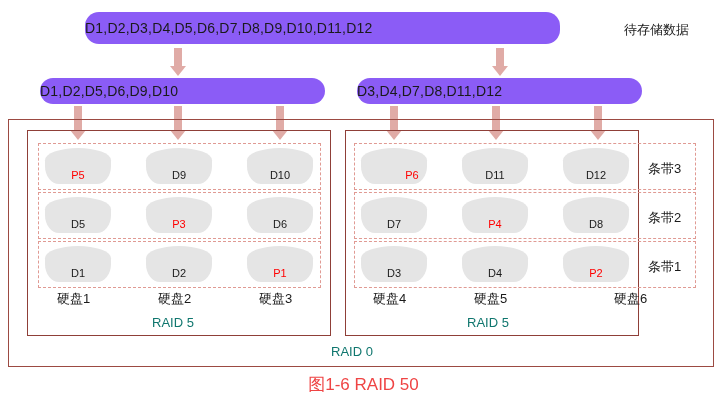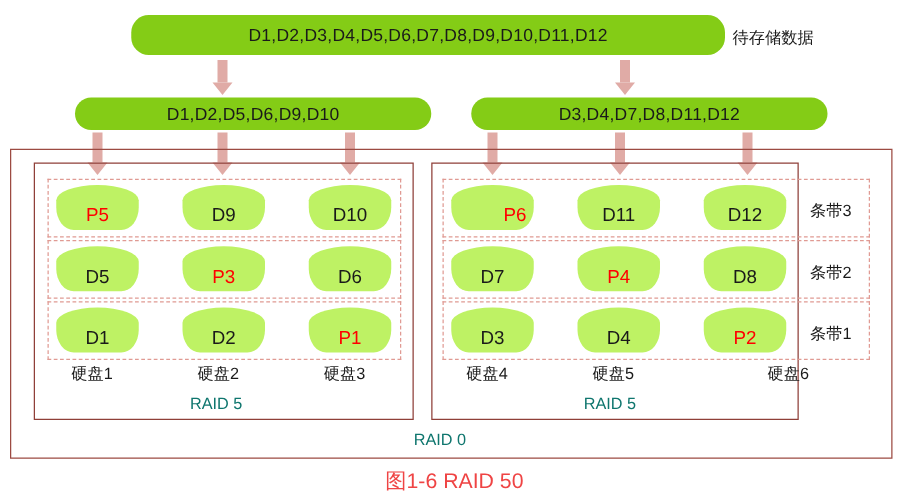--- a/index.html
+++ b/index.html
@@ -12,30 +12,29 @@
     height: 403px;
     position: relative;
     font-family: "Liberation Sans", "DejaVu Sans", sans-serif;
     color: #000000;
     overflow: hidden;
   }
 
   
   .pill {
     position: absolute;
-    background: #84cc16;
+    background: #8b5cf6;
     border-radius: 14px;
     display: flex;
     align-items: center;
-    justify-content: center;
+    justify-content: flex-start;
     font-size: 14px;
     color: #1a1a1a;
     letter-spacing: 0.2px;
     white-space: nowrap;
-    margin-left: 20px;
   }
 
   
   .arrow {
     position: absolute;
     width: 16px;
   }
   .arrow .shaft {
     position: absolute;
     left: 4px;
@@ -68,28 +67,28 @@
     position: absolute;
     border: 1.5px dashed #e09a93;
     background: transparent;
   }
 
   
   .disk {
     position: absolute;
     width: 66px;
     height: 36px;
-    background: #bef264;
+    background: #e5e5e5;
     border-radius: 50% 50% 14px 14px / 34% 34% 18px 18px;
     display: flex;
     align-items: flex-end;
     justify-content: center;
     padding-bottom: 3px;
     box-sizing: border-box;
-    font-size: 15px;
+    font-size: 11px;
     color: #1a1a1a;
   }
   .disk.parity { color: #ff0000; }
 
   
   .lbl {
     position: absolute;
     font-size: 13px;
     color: #1a1a1a;
     white-space: nowrap;
@@ -110,21 +109,21 @@
     color: #ef4444;
     white-space: nowrap;
   }
 </style>
 </head>
 <body>
 
 <div class="pill" style="left:85px; top:12px; width:475px; height:32px;">
   <span>D1,D2,D3,D4,D5,D6,D7,D8,D9,D10,D11,D12</span>
 </div>
-<div class="lbl lbl-cn" style="left:586px; top:21px;">待存储数据</div>
+<div class="lbl lbl-cn" style="left:624px; top:21px;">待存储数据</div>
 
 <div class="arrow" style="left:170px; top:48px; height:28px;">
   <div class="shaft" style="height:18px;"></div>
   <div class="head" style="top:18px;"></div>
 </div>
 <div class="arrow" style="left:492px; top:48px; height:28px;">
   <div class="shaft" style="height:18px;"></div>
   <div class="head" style="top:18px;"></div>
 </div>
 

